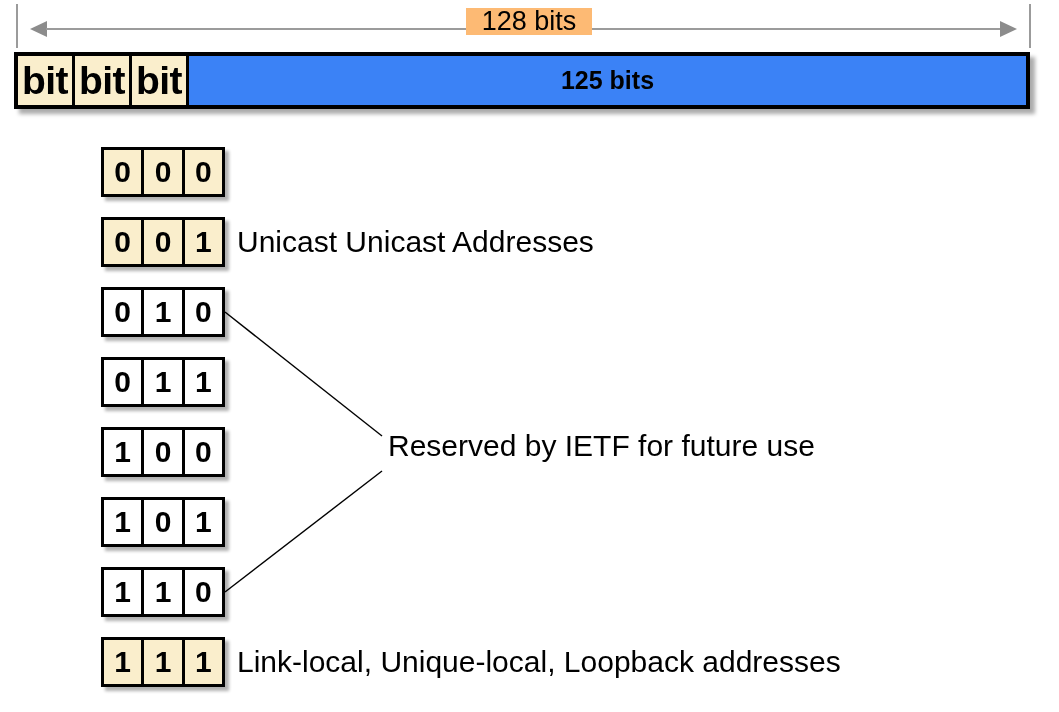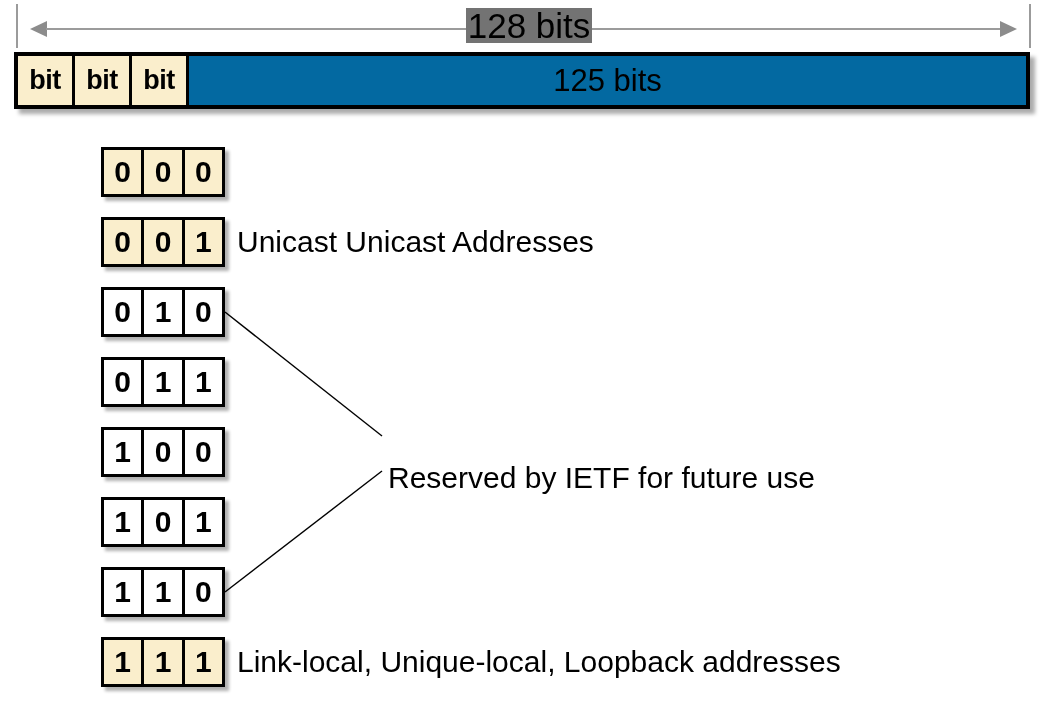--- a/index.html
+++ b/index.html
@@ -49,24 +49,24 @@
   }
   .arrow-left  { left: 30px;  border-right: 17px solid #8c8c8c; }
   .arrow-right { left: 1000px; border-left: 17px solid #8c8c8c; }
 
   .dim-label {
     position: absolute;
     top: 8px;
     left: 466px;
     width: 126px;
     text-align: center;
-    font-size: 35px;
+    font-size: 27px;
     line-height: 1;
     color: #000000;
-    background: #737373;
+    background: #fdba74;
     font-family: "Liberation Sans", sans-serif;
   }
 
   
   .bar {
     position: absolute;
     left: 14px;
     top: 52px;
     width: 1016px;
     height: 57px;
@@ -77,33 +77,33 @@
     background: #ffffff;
   }
   .bar-bit {
     width: 57px;
     box-sizing: border-box;
     background: #faeecc;
     border-right: 3px solid #000000;
     display: flex;
     align-items: center;
     justify-content: center;
-    font-size: 27px;
+    font-size: 39px;
     font-weight: bold;
     letter-spacing: -0.5px;
     font-family: "Liberation Sans", sans-serif;
   }
   .bar-rest {
     flex: 1;
-    background: #0369a1;
+    background: #3b82f6;
     display: flex;
     align-items: center;
     justify-content: center;
-    font-size: 31px;
-    font-weight: normal;
+    font-size: 25px;
+    font-weight: bold;
     font-family: "Liberation Sans", sans-serif;
   }
 
   
   .row {
     position: absolute;
     left: 101px;
     height: 52px;
     display: flex;
     align-items: center;
@@ -145,21 +145,20 @@
 
   
   .reserved-label {
     position: absolute;
     left: 388px;
     top: 429px;
     font-size: 30px;
     white-space: nowrap;
     font-family: "Liberation Sans", sans-serif;
     color: #000000;
-    margin-top: 32px;
   }
 
   .leader-svg {
     position: absolute;
     left: 0;
     top: 0;
     width: 1059px;
     height: 712px;
     pointer-events: none;
   }

